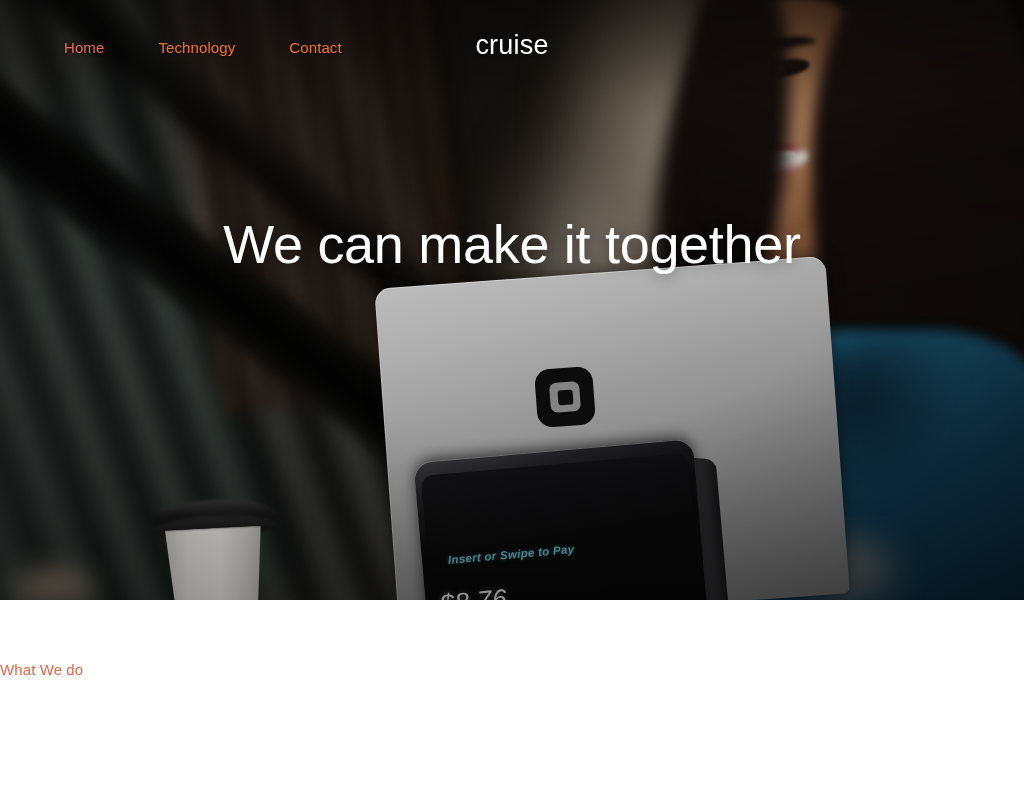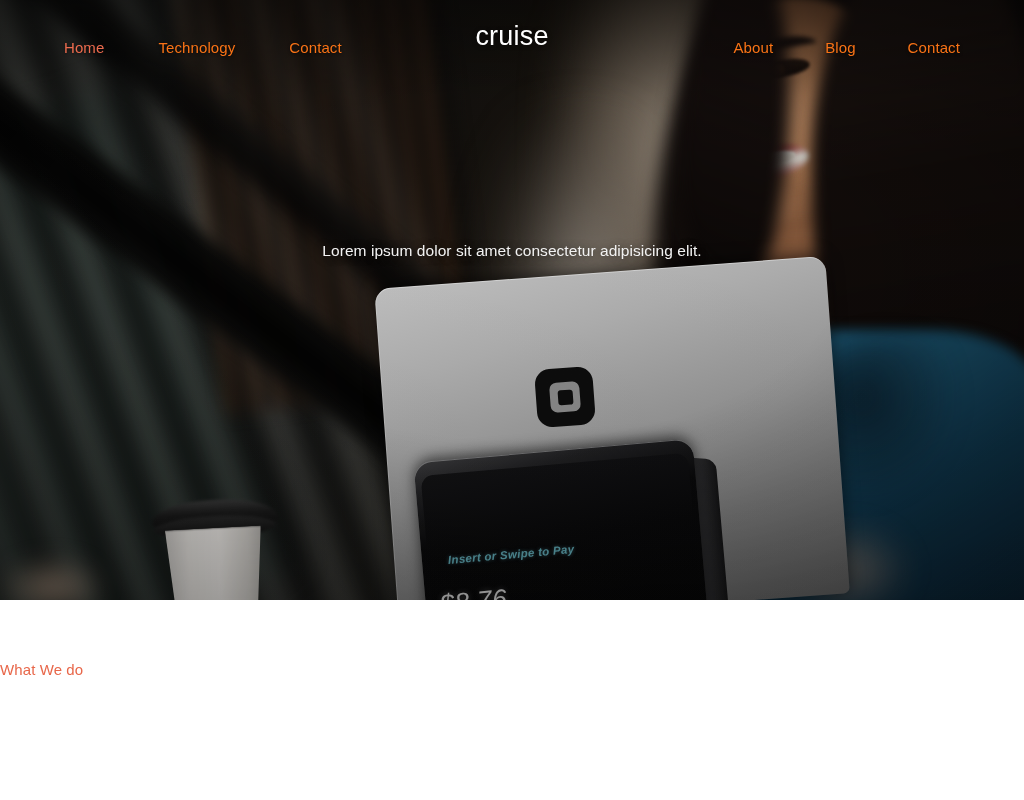--- a/index.html
+++ b/index.html
@@ -337,21 +337,21 @@
     font-size:15px;
     color:#f97316;
     text-decoration:none;
     white-space:nowrap;
     letter-spacing:.1px;
     text-shadow:0 1px 3px rgba(0,0,0,.55);
     cursor:pointer;
   }
   .nav-link.active { color:#ec6b4e; }
   .brand {
-    position:absolute; left:0; right:0; top:21px;
+    position:absolute; left:0; right:0; top:30px;
     text-align:center;
     font-size:27px;
     font-weight:300;
     color:#ffffff;
     letter-spacing:.2px;
     text-shadow:0 1px 5px rgba(0,0,0,.45);
     pointer-events:none;
   }
   .brand span { pointer-events:auto; cursor:pointer; }
 
@@ -465,31 +465,26 @@
   </div>
 
   <div class="hero-scrim"></div>
 
   <nav class="navbar">
     <div class="nav-group nav-left">
       <a class="nav-link active" href="#">Home</a>
       <a class="nav-link" href="#">Technology</a>
       <a class="nav-link" href="#">Contact</a>
     </div>
-    <div class="nav-group nav-right">
-      <a class="nav-link" href="#">About</a>
-      <a class="nav-link" href="#">Blog</a>
-      <a class="nav-link" href="#">Contact</a>
-    </div>
     <div class="brand">
       <span>cruise</span>
     </div>
   </nav>
 
   <div class="hero-copy">
-    <p class="hero-sub">Lorem ipsum dolor sit amet consectetur adipisicing elit.</p>
+    <h1 class="hero-title">We can make it together</h1>
   </div>
 
 </section>
 
 <section class="section">
   <div class="eyebrow">What We do</div>
 </section>
 
 </body></html>

